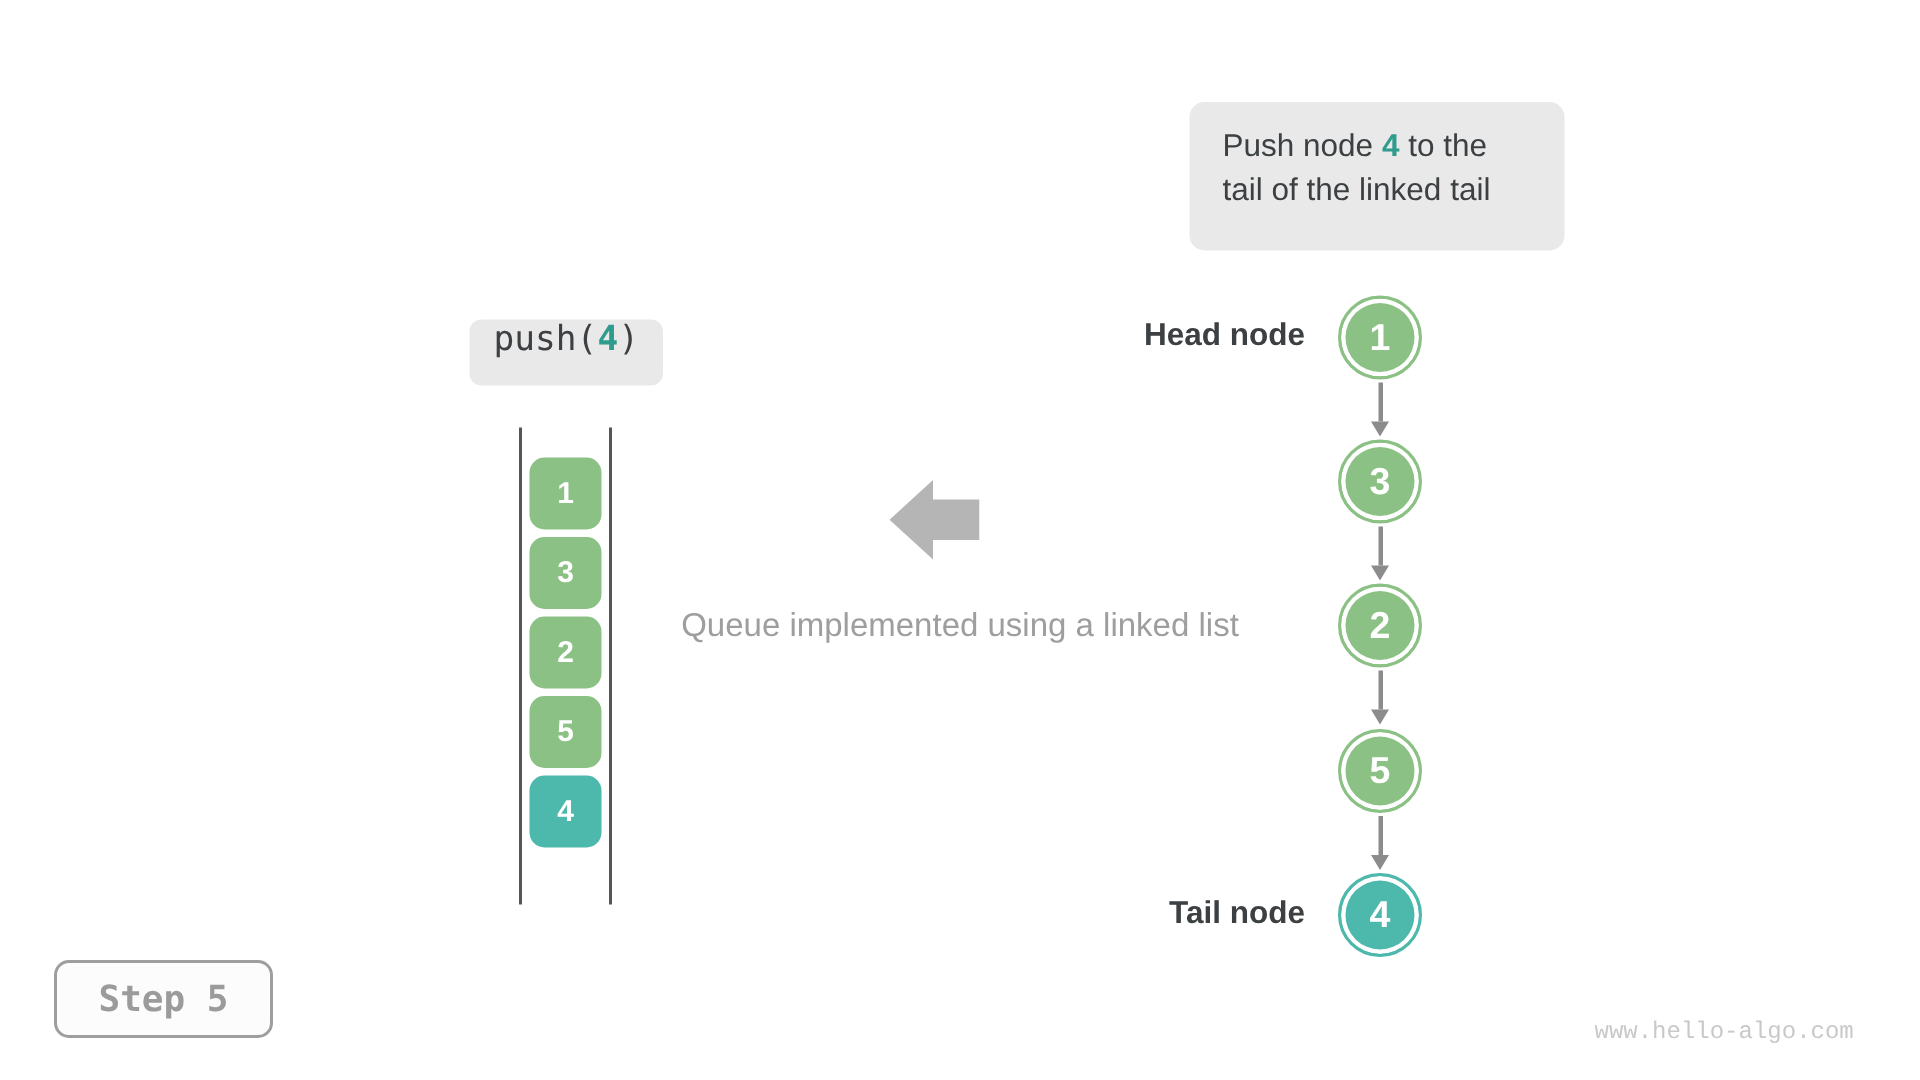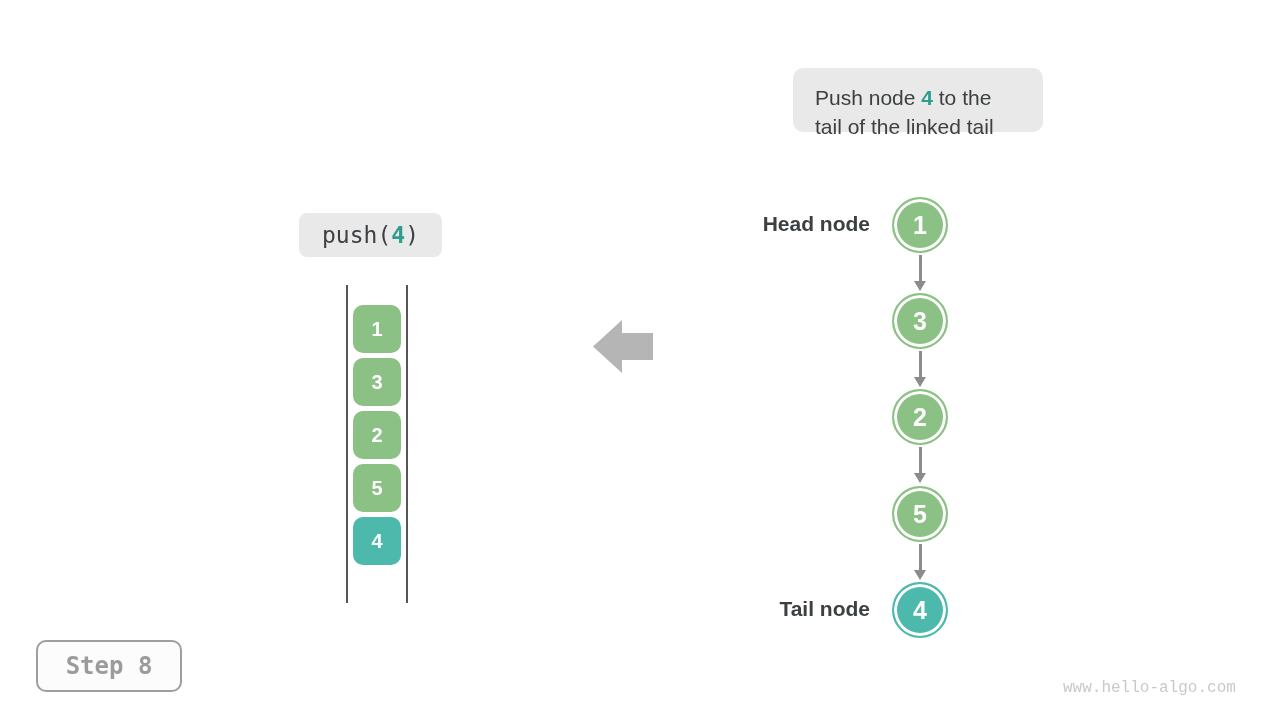--- a/index.html
+++ b/index.html
@@ -3,31 +3,31 @@
 <meta charset="utf-8">
 <style>
   html,body { margin:0; padding:0; background:#ffffff; }
   .canvas {
     position:relative; width:1280px; height:720px; background:#ffffff;
     font-family:"Liberation Sans", sans-serif; overflow:hidden;
   }
 
   
   .note {
-    position:absolute; left:793px; top:68px; width:250px; height:64px;
+    position:absolute; left:793px; top:68px; width:250px; height:99px;
     background:var(--chip_bg); border-radius:10px; box-sizing:border-box;
     padding:15px 0 0 22px; font-size:21px; line-height:29px; color:var(--dark_text);
   }
   .hl { color:var(--teal_text); font-weight:bold; }
 
   
   .chip {
-    position:absolute; left:299px; top:213px; width:143px; height:44px;
+    position:absolute; left:313px; top:213px; width:129px; height:44px;
     background:var(--chip_bg); border-radius:8px;
-    display:flex; align-items:center; justify-content:center;
+    display:flex; align-items:flex-start; justify-content:center;
     font-family:"DejaVu Sans Mono", monospace; font-size:23px; color:var(--dark_text);
   }
 
   
   .rails {
     position:absolute; left:346px; top:285px; width:58px; height:298px;
     border-left:2px solid var(--rail); border-right:2px solid var(--rail);
     display:flex; flex-direction:column; align-items:center; box-sizing:content-box;
     padding-top:20px;
   }
@@ -104,20 +104,21 @@
     <div class="qbox" data-variant="normal">3</div>
     <div class="qbox" data-variant="normal">2</div>
     <div class="qbox" data-variant="normal">5</div>
     <div class="qbox" data-variant="highlight">4</div>
   </div>
 
   <svg class="bigarrow" width="60" height="53" viewBox="0 0 60 53">
     <polygon points="60,13 29,13 29,0 0,26.5 29,53 29,40 60,40" style="fill:var(--big_arrow)"></polygon>
   </svg>
 
+  <div class="caption">Queue implemented using a linked list</div>
 
   <div class="side-label head-label">Head node</div>
   <div class="side-label tail-label">Tail node</div>
 
   <div class="list-col">
     <div class="lnode" style="top:0px" data-variant="normal">1</div>
     <div class="connector" style="top:58px">
         <div class="line"></div>
         <div class="tri"></div>
       </div>
@@ -132,17 +133,17 @@
         <div class="tri"></div>
       </div>
     <div class="lnode" style="top:289px" data-variant="normal">5</div>
     <div class="connector" style="top:347px">
         <div class="line"></div>
         <div class="tri"></div>
       </div>
     <div class="lnode" style="top:385px" data-variant="highlight">4</div>
   </div>
 
-  <div class="badge">Step 8</div>
+  <div class="badge">Step 5</div>
 
   <div class="watermark">www.hello-algo.com</div>
 
 </div>
 
 </body></html>

